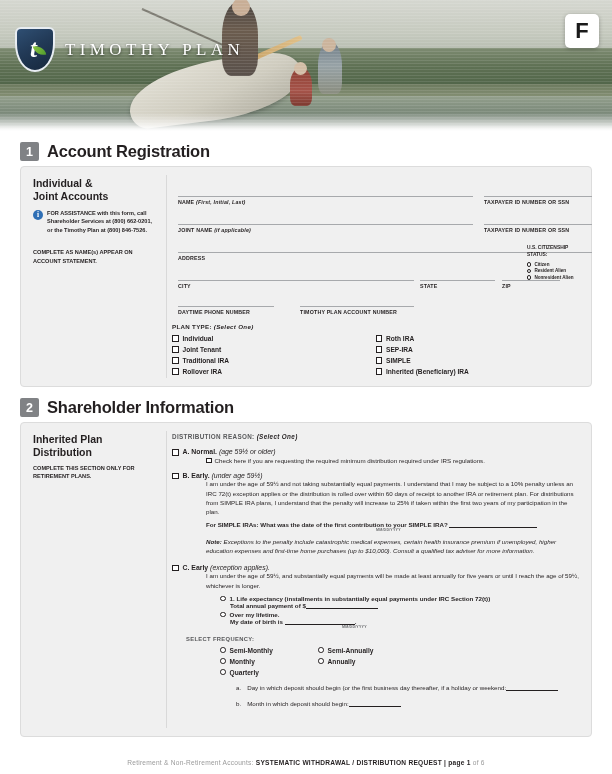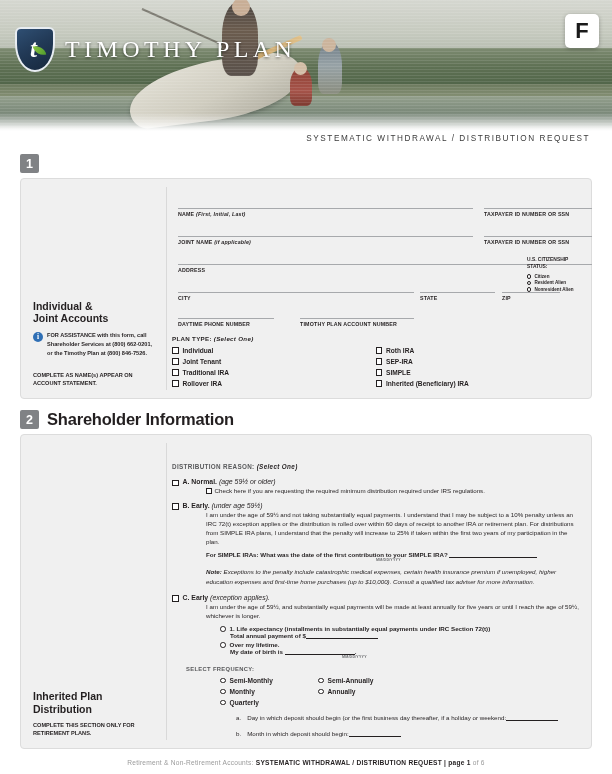--- a/index.html
+++ b/index.html
@@ -101,21 +101,21 @@
   .shield-t {
     font-family:"Liberation Serif", serif; font-style:italic; font-weight:700;
     font-size:25px; color:#ffffff; line-height:1; margin-right:3px; margin-top:-2px;
   }
   .leaf {
     position:absolute; right:8px; top:16px; width:11px; height:11px;
     background: linear-gradient(135deg,#8cc63f,#4f9b2e);
     border-radius: 0 100% 0 100%; transform: rotate(-15deg);
   }
   .brand-name {
-    font-family:"Liberation Serif", serif; font-size:24px; letter-spacing:4.4px;
+    font-family:"Liberation Serif", serif; font-size:17px; letter-spacing:4.4px;
     color:#ffffff; text-shadow:0 1px 3px rgba(0,0,0,.55); white-space:nowrap;
   }
   .form-badge {
     position:absolute; right:13px; top:14px; width:34px; height:34px; z-index:6;
     background:#ffffff; border-radius:5px;
     display:flex; align-items:center; justify-content:center;
     font-weight:700; font-size:22px; color:#1a1a1a;
     box-shadow:0 1px 4px rgba(0,0,0,.28);
   }
 
@@ -135,21 +135,21 @@
     width:19px; height:19px; background:#808285; color:#fff;
     display:flex; align-items:center; justify-content:center;
     font-size:12.5px; font-weight:700; border-radius:2px;
   }
   .sec-title { font-size:16.5px; font-weight:700; color:#231f20; letter-spacing:-.2px; }
   .sec-title-note { font-size:13.5px; font-style:italic; color:#8d8f92; font-weight:400; }
 
   
   .panel {
     margin:0 20px; background:#f0f0f0; border:1px solid #dcdcdc;
-    border-radius:4px; display:flex; position:relative;align-items:flex-end;
+    border-radius:4px; display:flex; position:relative;
   }
   .panel-left { width:145px; padding:10px 8px 10px 12px; flex:none; }
   .panel-right { flex:1; padding:10px 12px 9px 6px; position:relative; }
   .panel-div { position:absolute; left:145px; top:8px; bottom:8px; width:1px; background:#d9d9d9; }
 
   .side-title { font-size:10.5px; font-weight:700; line-height:1.22; color:#231f20; }
   .assist { margin-top:6px; display:flex; gap:4px; }
   .info-dot {
     flex:none; width:10px; height:10px; border-radius:50%; background:#2f6fb5;
     color:#fff; font-size:7.5px; font-weight:700; line-height:10px; text-align:center;
@@ -257,24 +257,24 @@
       <div class="shield">
         <span class="shield-t">t</span>
         <span class="leaf"></span>
       </div>
       <div class="brand-name">TIMOTHY PLAN</div>
     </div>
 
     <div class="form-badge">F</div>
   </div>
 
-  <div class="doc-sub">SYSTEMATIC WITHDRAWAL / DISTRIBUTION REQUEST</div>
 
   <div class="sec-head">
     <div class="sec-num">1</div>
+    <div class="sec-title">Account Registration</div>
   </div>
 
   <div class="panel">
     <div class="panel-div"></div>
 
     <div class="panel-left">
       <div class="side-title">Individual &amp;</div>
       <div class="side-title">Joint Accounts</div>
       <div class="assist">
         <span class="info-dot">i</span>

